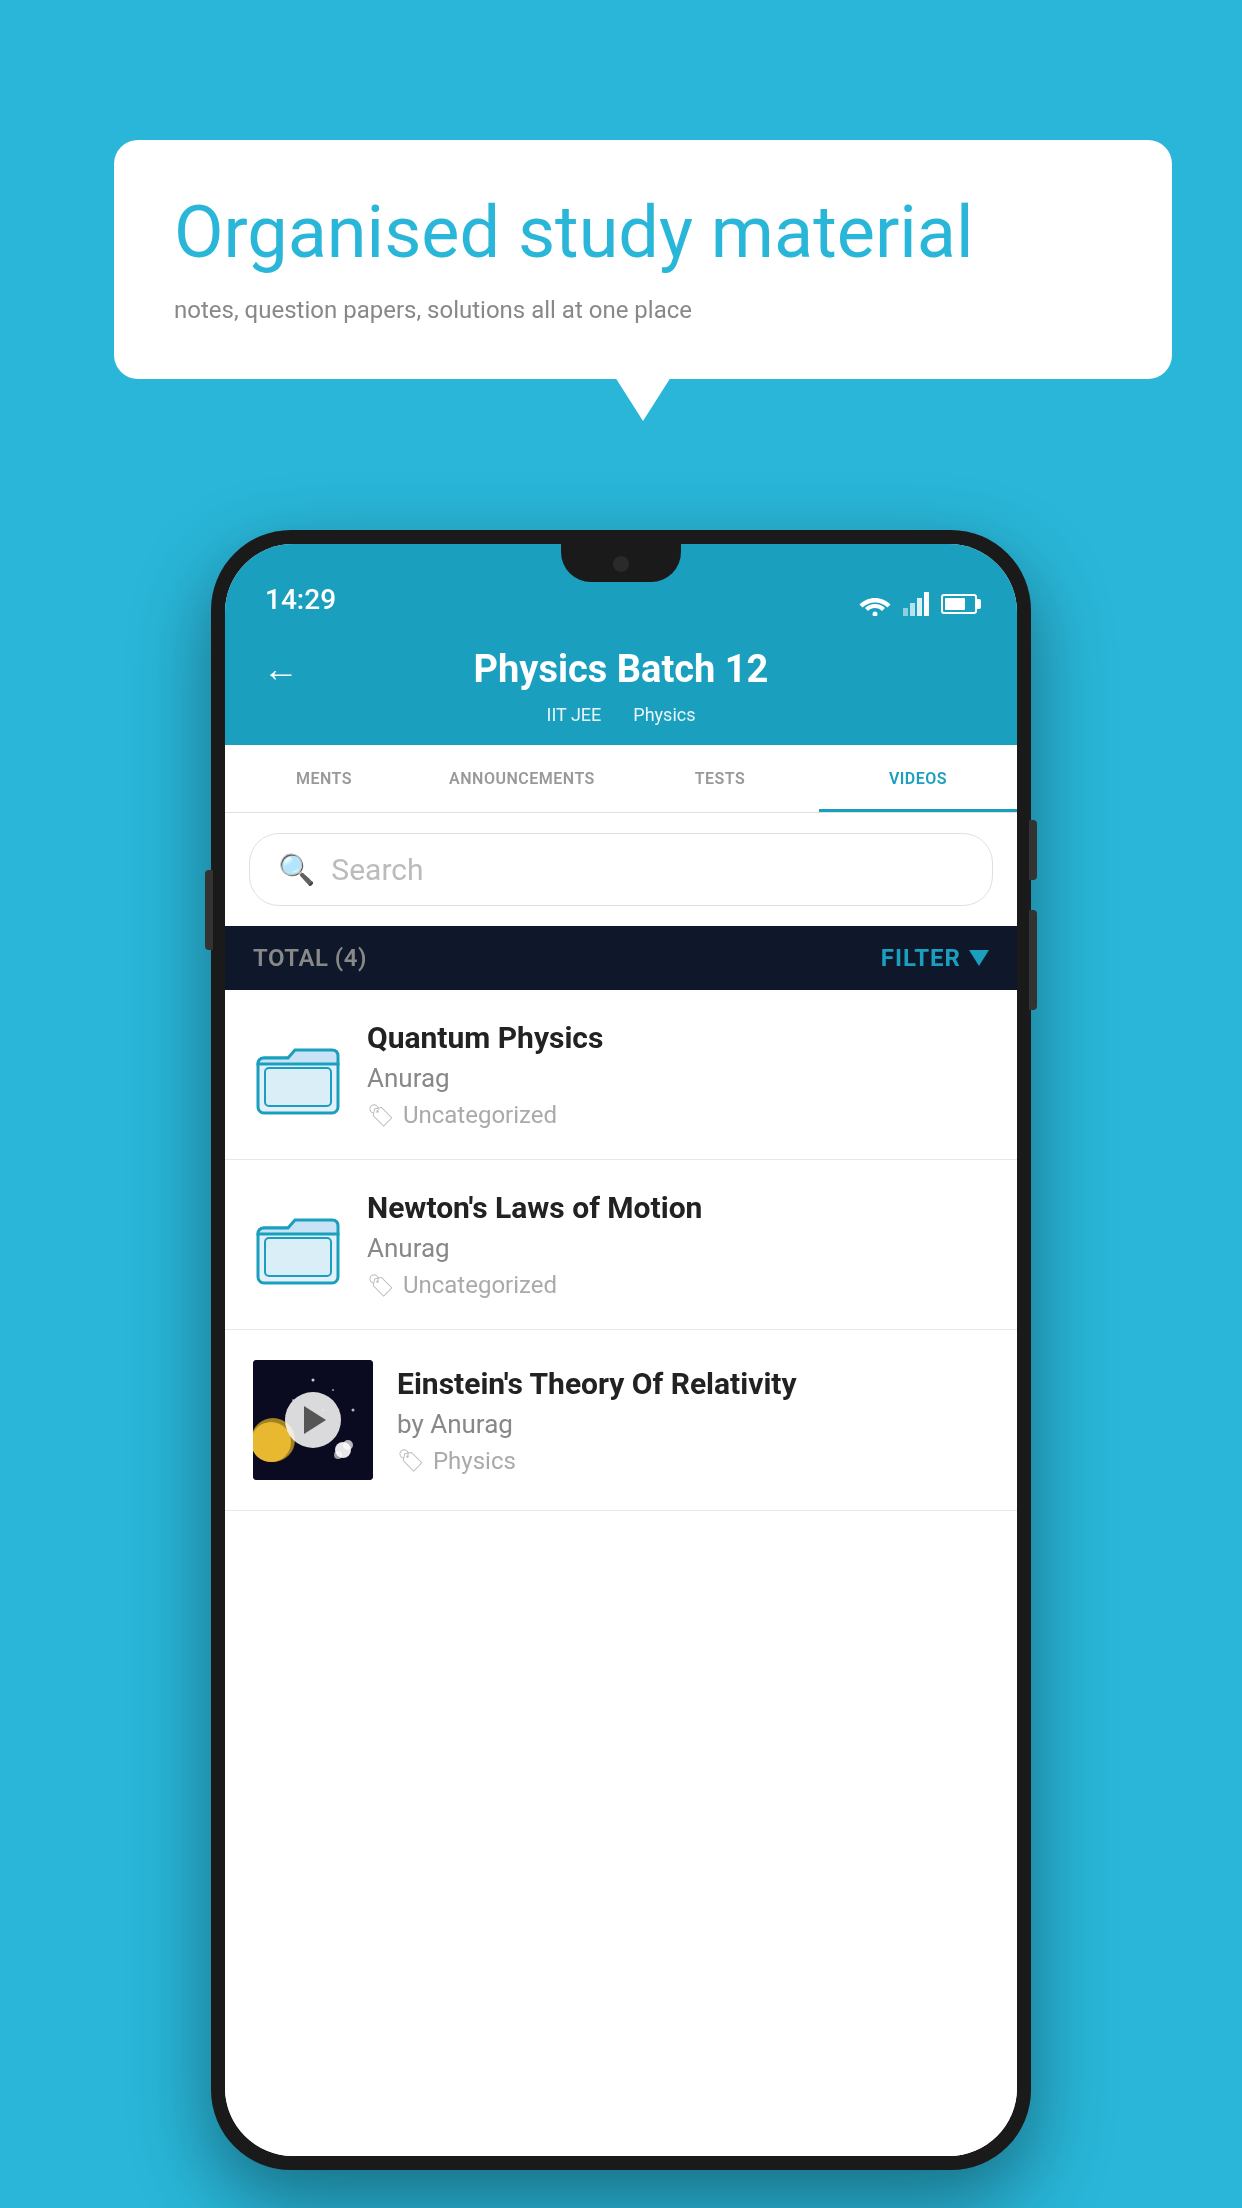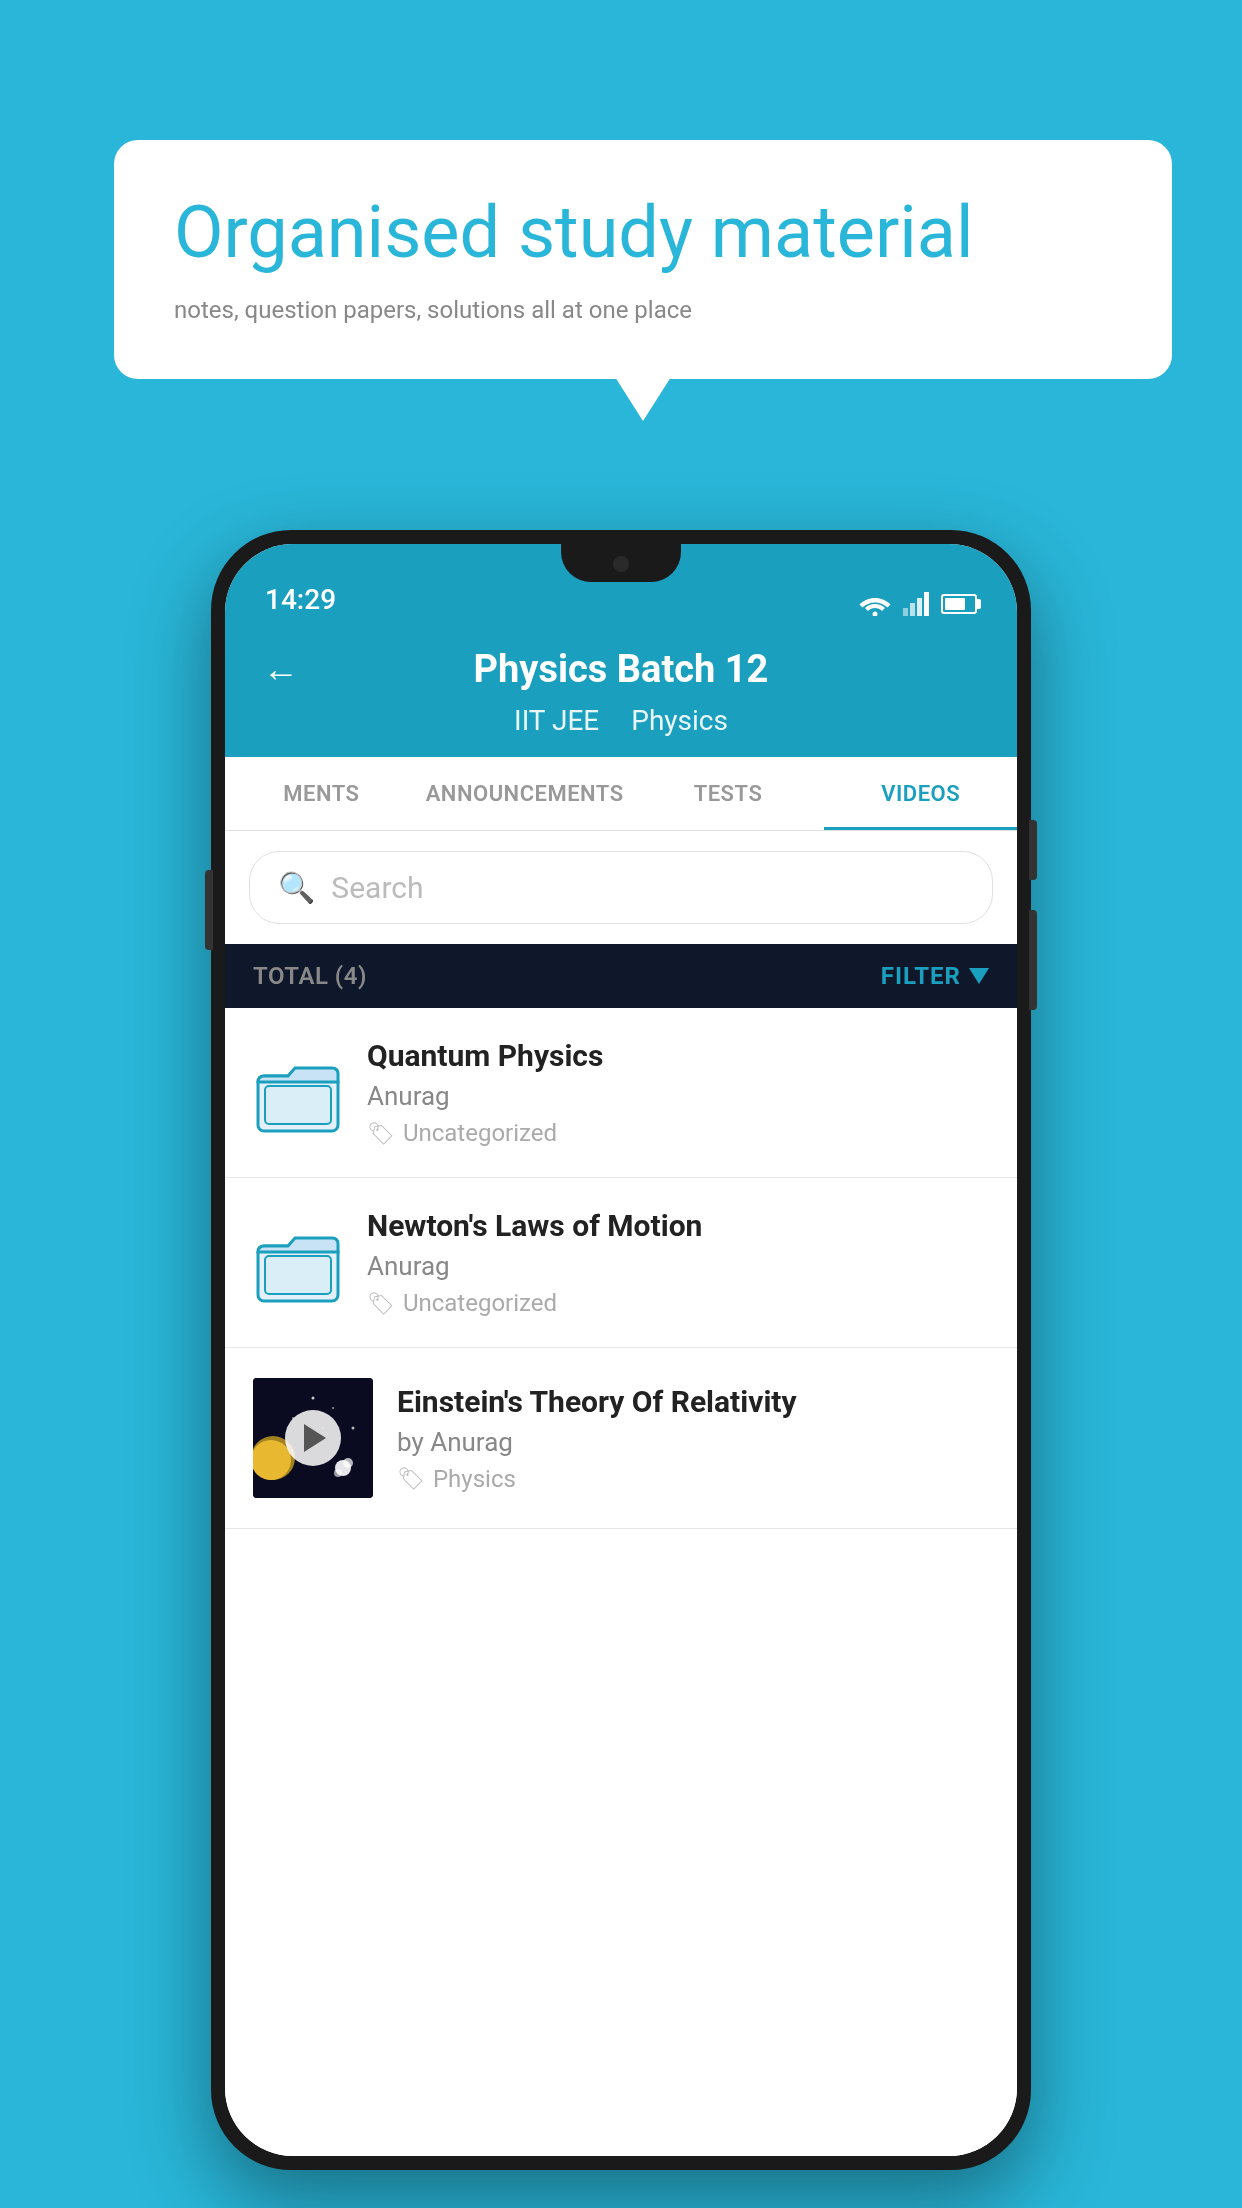--- a/index.html
+++ b/index.html
@@ -199,39 +199,39 @@
       font-size: 38px;
       font-weight: 700;
     }
 
     .header-spacer {
       width: 52px;
     }
 
     .header-subtitle {
       color: rgba(255,255,255,0.9);
-      font-size: 28px;
+      font-size: 18px;
       display: flex;
       gap: 32px;
     }
 
     
     .tabs-bar {
       background: white;
       display: flex;
       border-bottom: 1px solid #e0e0e0;
       flex-shrink: 0;
       overflow: hidden;
     }
 
     .tab {
       flex: 1;
       text-align: center;
       padding: 24px 8px;
-      font-size: 22px;
+      font-size: 16px;
       font-weight: 600;
       color: #999;
       letter-spacing: 0.5px;
       text-transform: uppercase;
       cursor: pointer;
       position: relative;
     }
 
     .tab.active {
       color: #1a9fbe;

